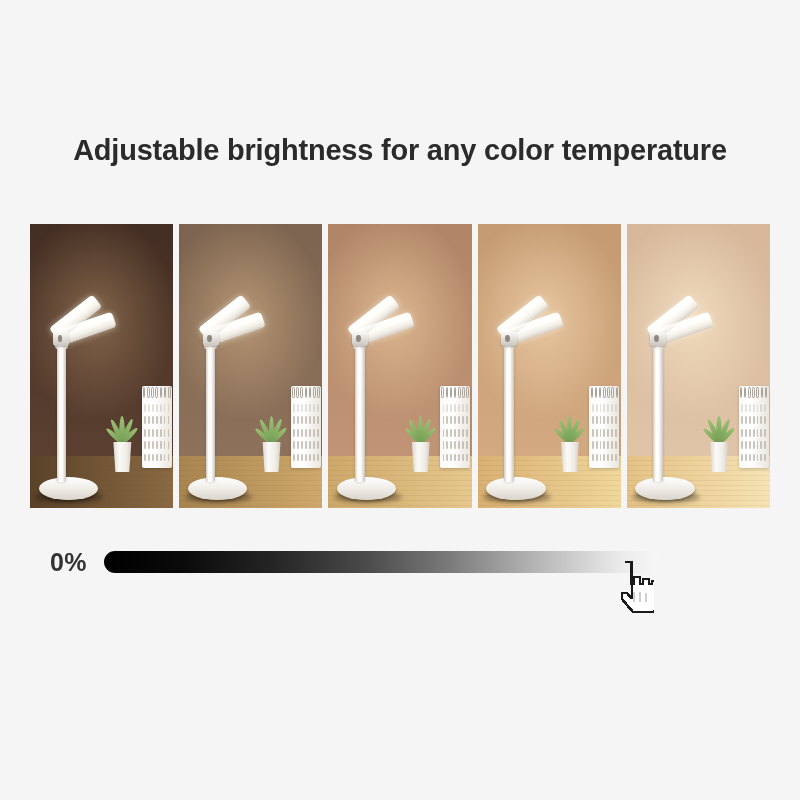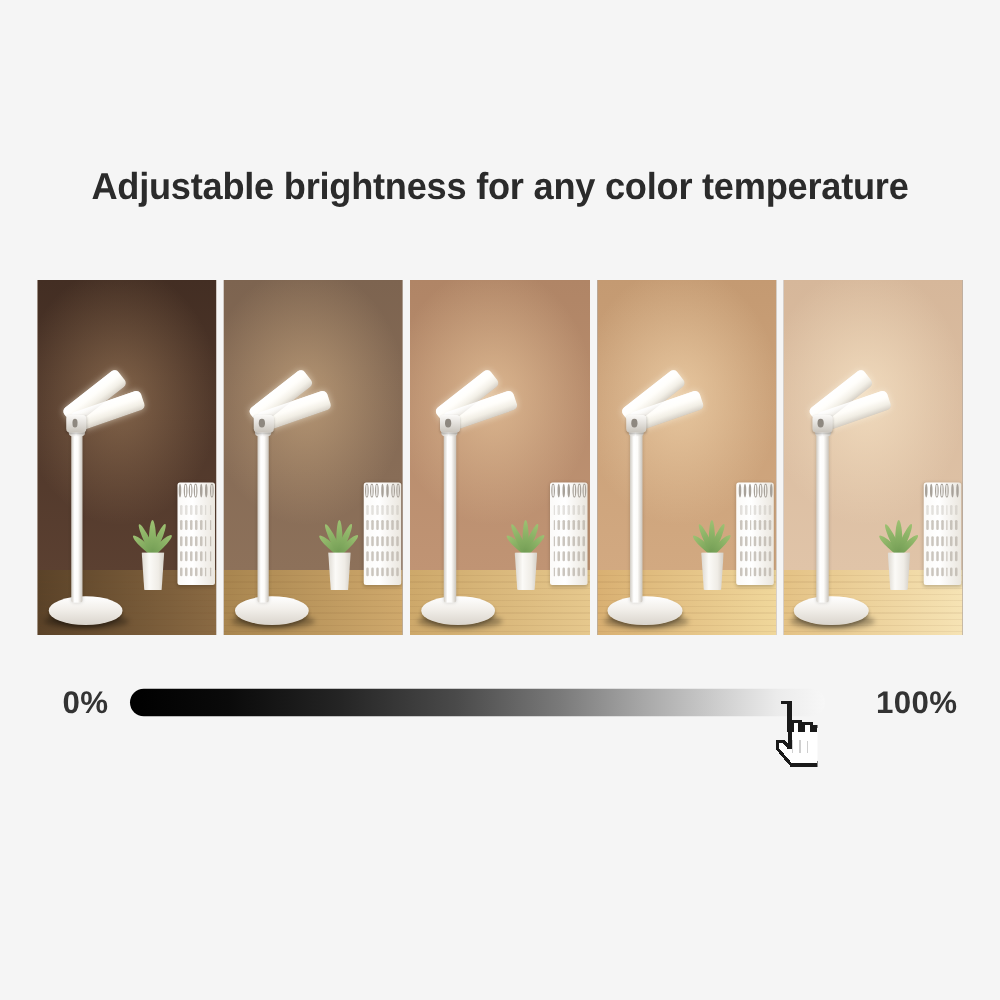--- a/index.html
+++ b/index.html
@@ -609,21 +609,20 @@
           <div class="lamp-hinge-dot"></div>
         </div>
       </div>
     </div>
 
   <div class="slider-row">
     <div class="slider-label label-min">0%</div>
 
     <div class="gradient-bar"></div>
 
-    <div class="slider-label label-max">100%</div>
   </div>
 
   <div class="cursor">
     <svg viewBox="0 0 46 58" width="46" height="58" shape-rendering="crispEdges">
       <path d="M17 6 h6 v22 h3 v-7 h6 v7 h3 v-5 h6 v5 h3 v-3 h6 v22
                l-4 9 h-21 l-11 -13 v-6 h5 l4 5 h1 v-36 z" fill="#ffffff" stroke="#1a1a1a" stroke-width="2.6" stroke-linejoin="miter"></path>
       <path d="M26 46 v-10 M32 46 v-10 M38 46 v-9" stroke="#cfcfcf" stroke-width="1.4" fill="none"></path>
     </svg>
   </div>
 

